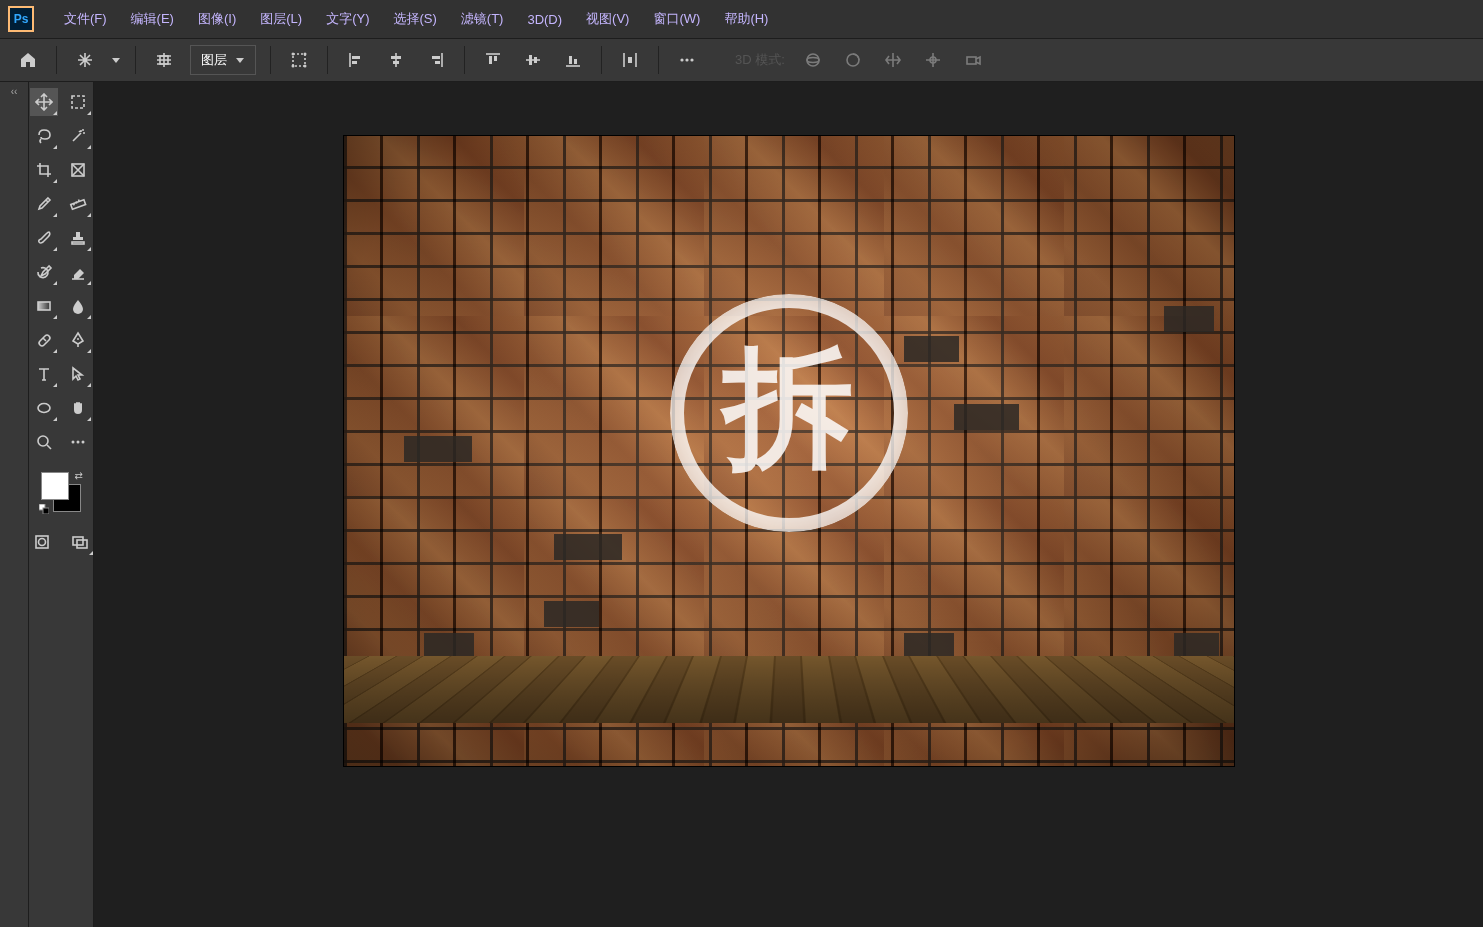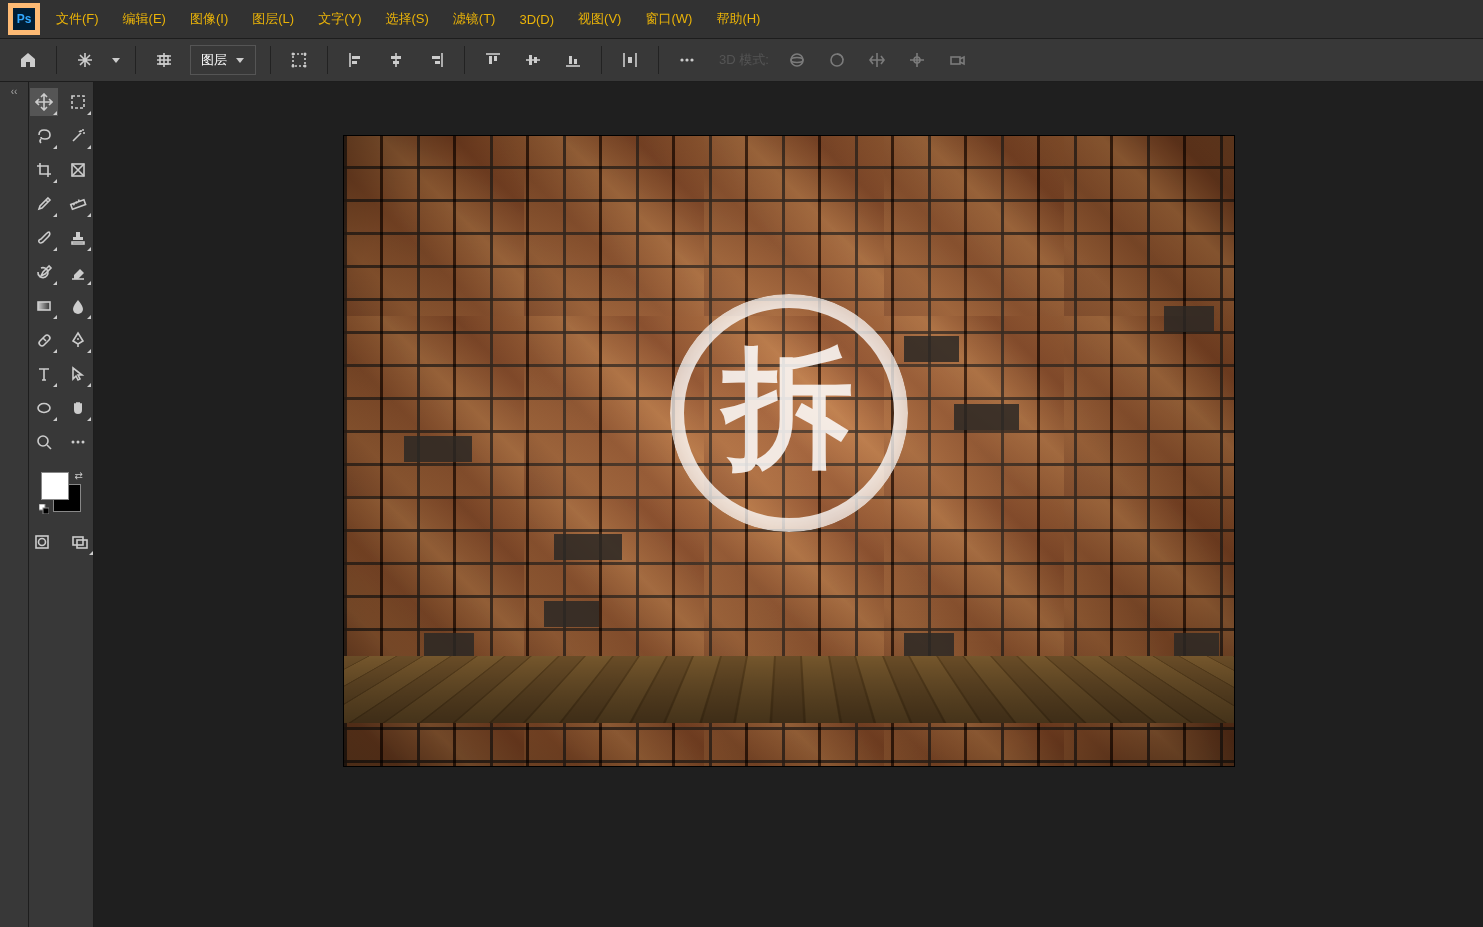--- a/index.html
+++ b/index.html
@@ -1,30 +1,30 @@
 <!DOCTYPE html>
 <html><head>
 <meta charset="utf-8">
 <style>
   html,body{margin:0;padding:0;background:#323232;font-family:"Microsoft YaHei",Arial,sans-serif;color:#ccc;font-size:13px;user-select:none;width:1483px;height:927px;overflow:hidden}
   svg{display:block}
 
   
   .menubar{height:38px;background:#323232;display:flex;align-items:center;padding:0 8px;border-bottom:1px solid #1d1d1d}
-  .ps-logo{width:22px;height:22px;background:#001e36;border:5px solid #fdba74;display:flex;align-items:center;justify-content:center;margin-right:4px}
+  .ps-logo{width:22px;height:22px;background:#001e36;border:2px solid #fdba74;display:flex;align-items:center;justify-content:center;margin-right:18px}
   .ps-logo span{color:#31a8ff;font-weight:bold;font-size:12px;font-family:Arial}
-  .menu-item{padding:4px 12px;cursor:pointer;color:#eab308}
+  .menu-item{padding:4px 12px;cursor:pointer;color:#c4b5fd}
 
   
   .optionbar{height:42px;background:#383838;display:flex;align-items:center;padding:0 8px;border-bottom:1px solid #1d1d1d}
   .opt-btn{width:36px;height:32px;display:flex;align-items:center;justify-content:center;cursor:pointer;margin:0 2px}
   .opt-sel{height:28px;border:1px solid #555;background:#383838;padding:0 10px;display:flex;align-items:center;cursor:pointer;color:#ffffff;margin:0 6px}
   .opt-sel .chev{margin-left:8px}
   .sep{width:1px;height:28px;background:#222;margin:0 8px}
-  .opt-label{color:#777;margin-left:12px;margin-right:8px}
+  .opt-label{color:#777;margin-left:28px;margin-right:8px}
 
   
   .workspace{display:flex;height:847px}
 
   
   .collapse-strip{width:28px;background:#383838;border-right:1px solid #1d1d1d;display:flex;align-items:flex-start;justify-content:center;padding-top:4px}
   .collapse-strip .chev{color:#aaa;font-size:10px}
 
   
   .toolpanel{width:64px;background:#383838;border-right:1px solid #1d1d1d;padding:6px 0;display:flex;flex-direction:column;align-items:center}

